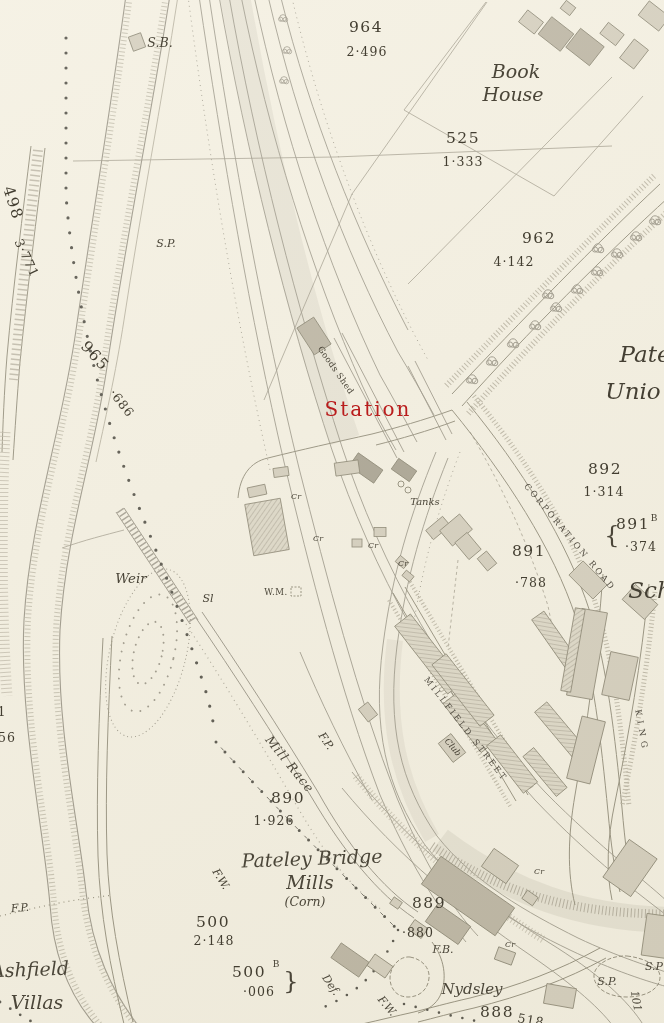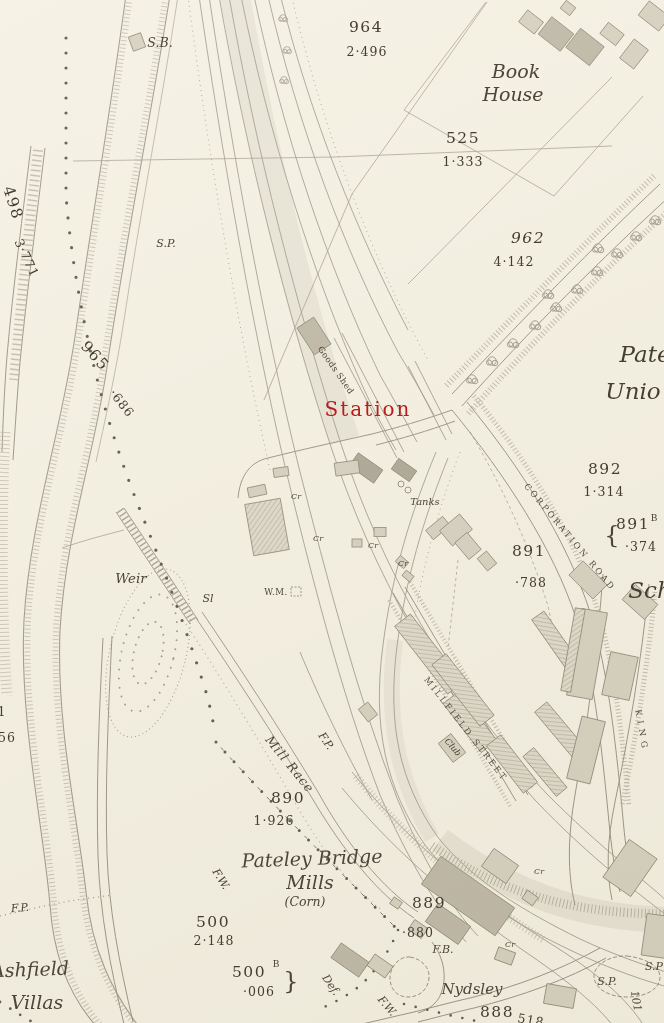--- a/index.html
+++ b/index.html
@@ -252,21 +252,21 @@
 </svg>
 
 <div id="labels">
       <span class="lbl feat13" style="left: 160px; top: 42px; transform: translate(-50%, -50%) rotate(0deg);">S.B.</span>
       <span class="lbl parcel" style="left: 366px; top: 27px; transform: translate(-50%, -50%) rotate(0deg);">964</span>
       <span class="lbl acre" style="left: 367px; top: 51px; transform: translate(-50%, -50%) rotate(0deg);">2·496</span>
       <span class="lbl place" style="left: 516px; top: 71px; transform: translate(-50%, -50%) rotate(0deg);">Book</span>
       <span class="lbl place" style="left: 513px; top: 94px; transform: translate(-50%, -50%) rotate(0deg);">House</span>
       <span class="lbl parcel" style="left: 463px; top: 138px; transform: translate(-50%, -50%) rotate(0deg);">525</span>
       <span class="lbl acre" style="left: 463px; top: 161px; transform: translate(-50%, -50%) rotate(0deg);">1·333</span>
-      <span class="lbl parcel" style="left: 528px; top: 238px; transform: translate(-50%, -50%) rotate(0deg); font-style: italic;">962</span>
+      <span class="lbl parcel" style="left: 539px; top: 238px; transform: translate(-50%, -50%) rotate(0deg);">962</span>
       <span class="lbl acre" style="left: 514px; top: 261px; transform: translate(-50%, -50%) rotate(0deg);">4·142</span>
       <span class="lbl parcel" style="left: 13px; top: 203px; transform: translate(-50%, -50%) rotate(72deg);">498</span>
       <span class="lbl acre" style="left: 27px; top: 258px; transform: translate(-50%, -50%) rotate(65deg);">3·771</span>
       <span class="lbl feat" style="left: 166px; top: 243px; transform: translate(-50%, -50%) rotate(0deg);">S.P.</span>
       <span class="lbl parcel" style="left: 95px; top: 356px; transform: translate(-50%, -50%) rotate(48deg);">965</span>
       <span class="lbl acre" style="left: 122px; top: 403px; transform: translate(-50%, -50%) rotate(52deg);">·686</span>
       <span class="lbl tiny9" style="left: 336px; top: 370px; transform: translate(-50%, -50%) rotate(55deg);">Goods Shed</span>
       <span class="lbl station" style="left: 368px; top: 409px; transform: translate(-50%, -50%) rotate(0deg);">Station</span>
       <span class="lbl place-lg" style="left: 645px; top: 354px; transform: translate(-50%, -50%) rotate(0deg);">Pate</span>
       <span class="lbl place-lg" style="left: 633px; top: 391px; transform: translate(-50%, -50%) rotate(0deg);">Unio</span>

